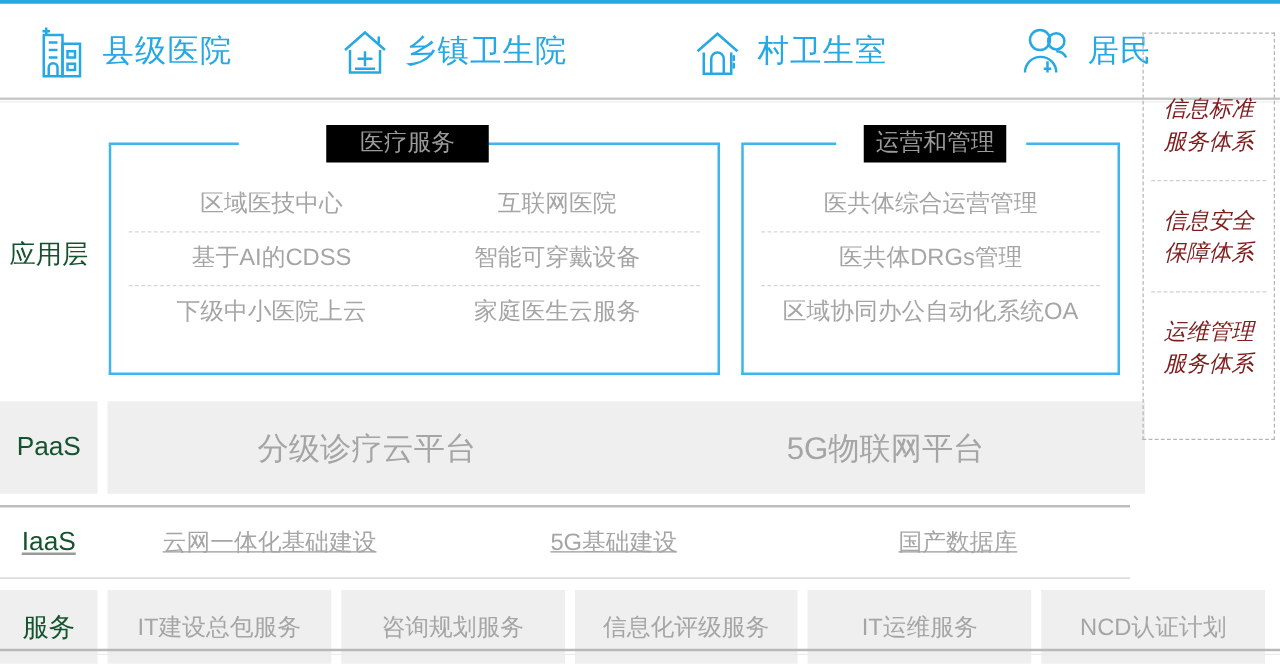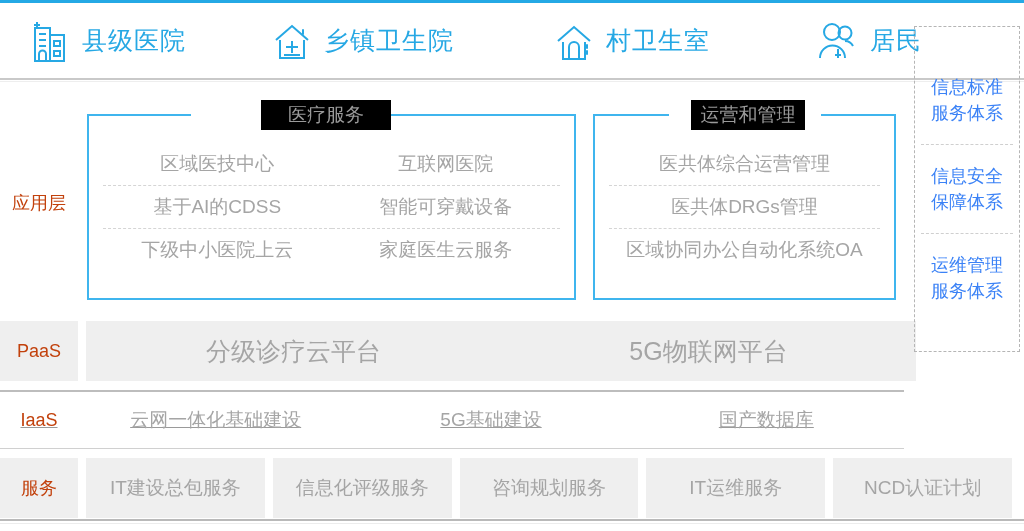--- a/index.html
+++ b/index.html
@@ -76,22 +76,22 @@
   }
 
   .row { display: flex; align-items: stretch; width: 1024px; }
 
   .row-label {
     width: 78px;
     flex: 0 0 78px;
     display: flex;
     align-items: center;
     justify-content: center;
-    font-size: 18px;
-    color: #c2410c;
+    font-size: 21px;
+    color: #14532d;
   }
   .row-label.shaded { background: #efefef; }
 
   
   .app-row { height: 233px; }
 
   .app-main {
     width: 830px;
     flex: 0 0 830px;
     display: flex;
@@ -162,28 +162,29 @@
     border: 1px dashed #b5b5b5;
     display: flex;
     flex-direction: column;
     justify-content: center;
     padding: 0 6px;
   }
   .side-item {
     text-align: center;
     font-size: 18px;
     line-height: 26px;
-    color: #3b82f6;
+    color: #7f1d1d;
     padding: 18px 0;
     white-space: nowrap;
+    font-style: italic;
   }
   .side-item + .side-item { border-top: 1px dashed #cfcfcf; }
 
   
-  .paas-row { height: 60px; margin-top: 2px; }
+  .paas-row { height: 74px; margin-top: 2px; }
   .paas-main {
     width: 830px;
     flex: 0 0 830px;
     background: #efefef;
     margin-left: 8px;
     display: flex;
     align-items: center;
   }
   .paas-item {
     flex: 1 1 0;
@@ -390,22 +391,22 @@
         <div class="iaas-item">国产数据库</div>
       </div>
     </div>
     <div class="iaas-rule bottom"></div>
   </div>
 
   <div class="row svc-row">
     <div class="row-label shaded">服务</div>
     <div class="svc-cards">
       <div class="svc-card">IT建设总包服务</div>
+      <div class="svc-card">咨询规划服务</div>
       <div class="svc-card">信息化评级服务</div>
-      <div class="svc-card">咨询规划服务</div>
       <div class="svc-card">IT运维服务</div>
       <div class="svc-card">NCD认证计划</div>
     </div>
   </div>
 
 </div>
 
 <div class="side-col">
   <div class="side-item">
     <div>信息标准</div>

